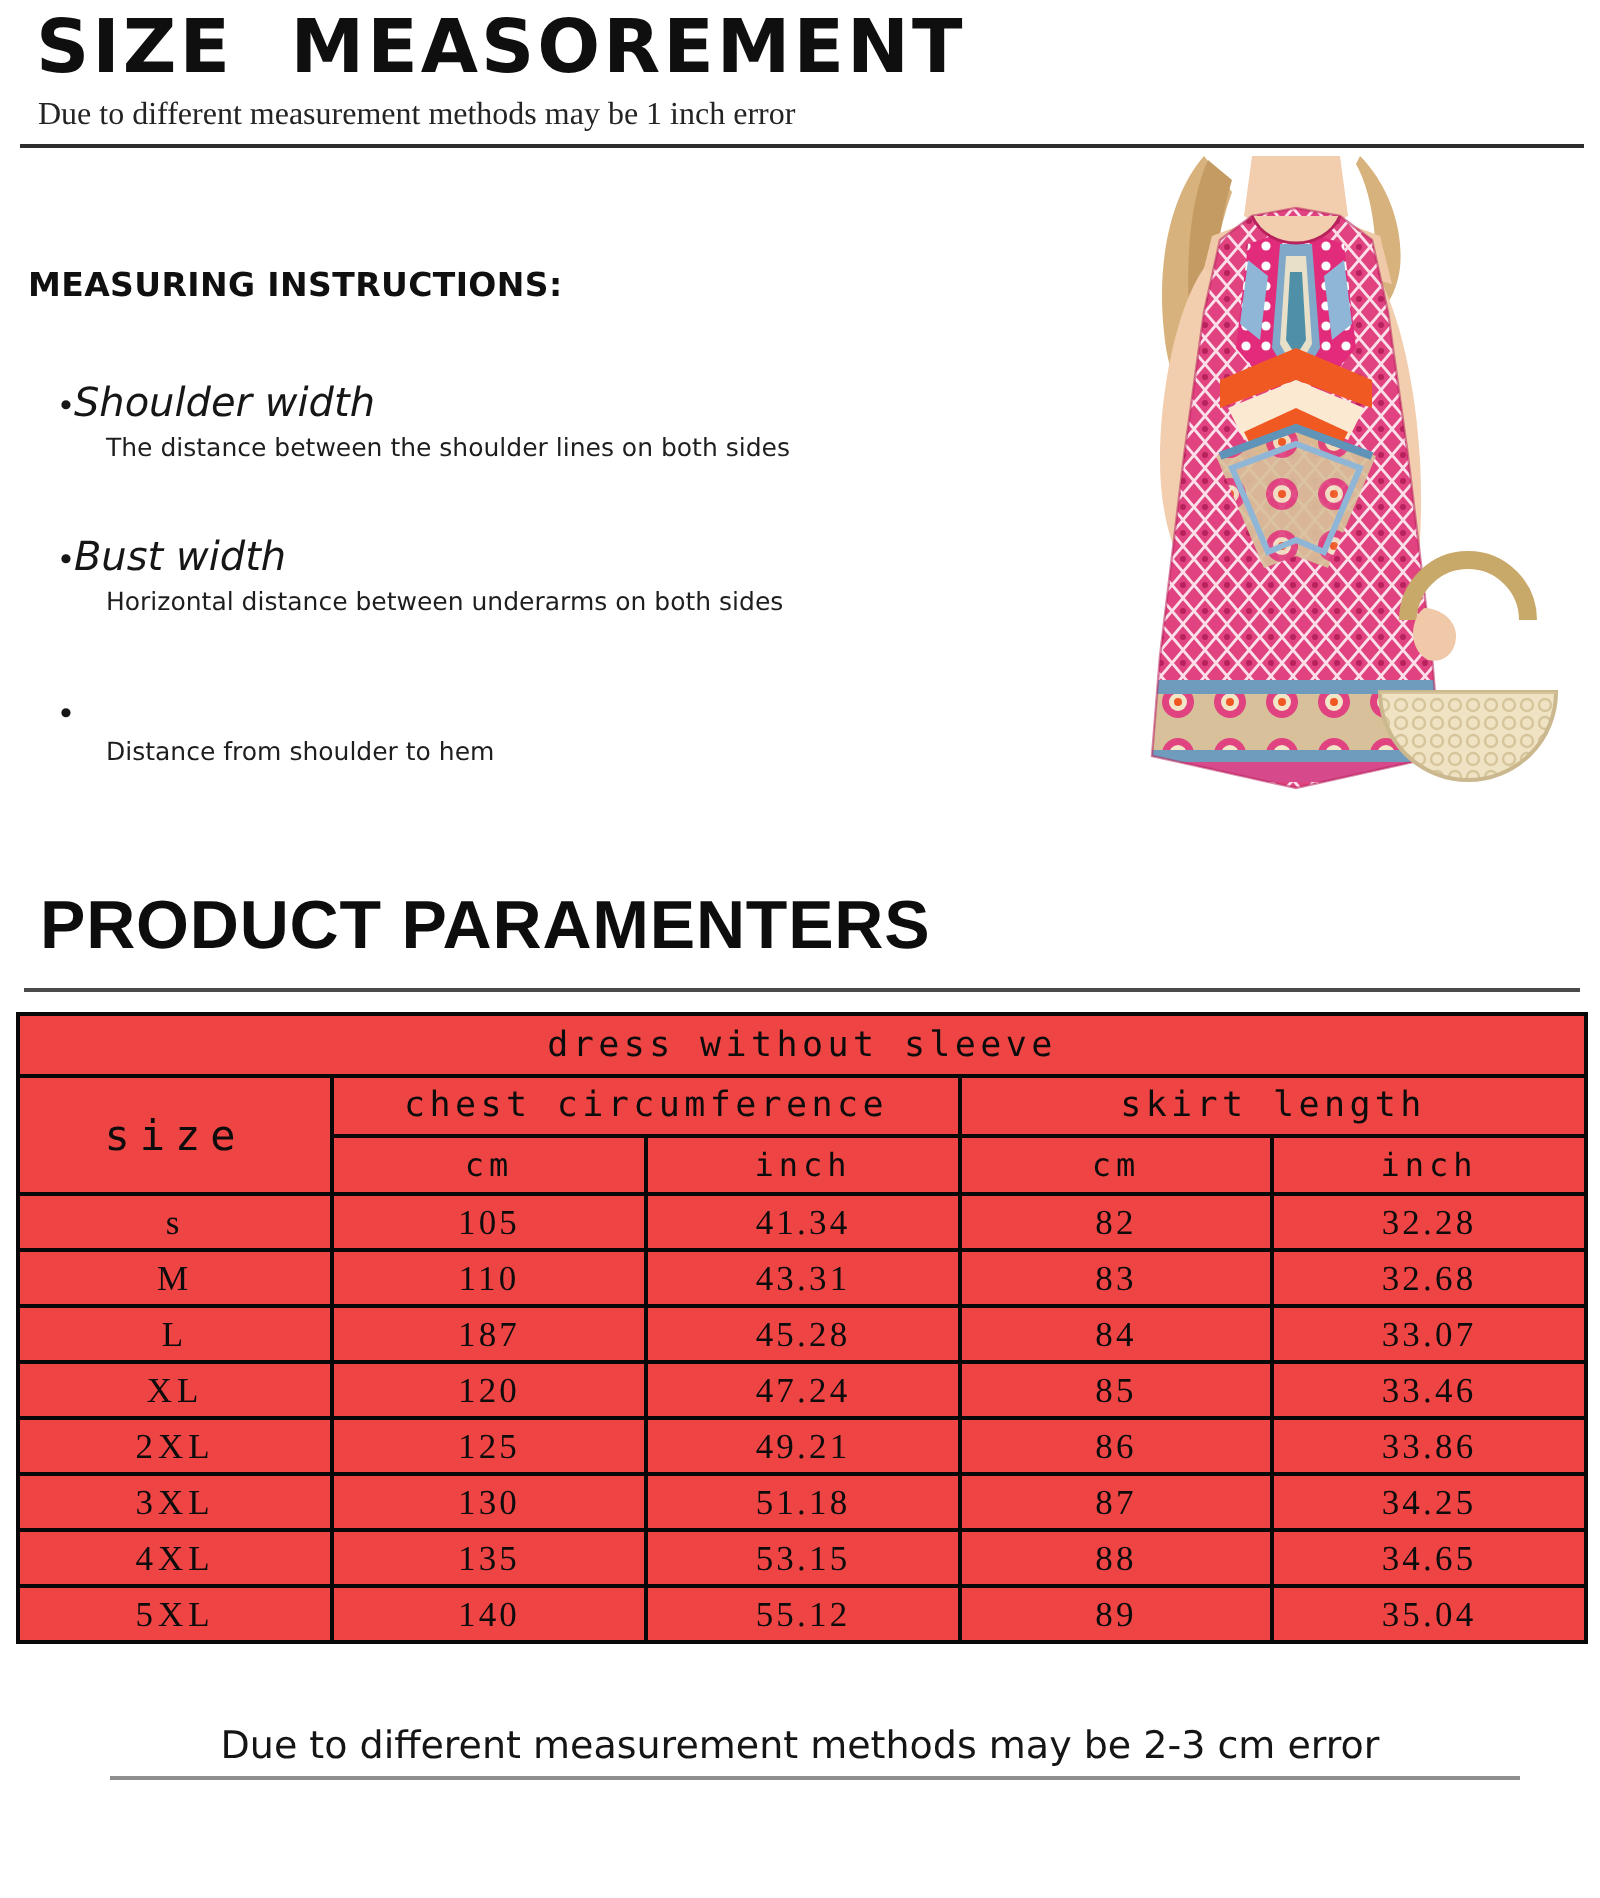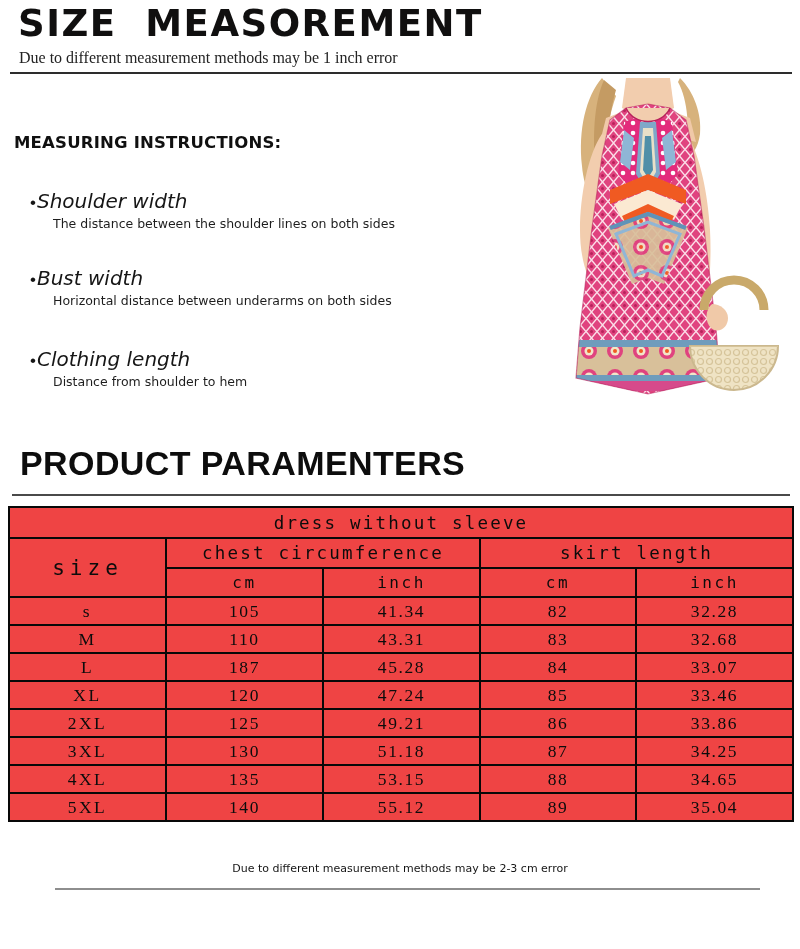--- a/index.html
+++ b/index.html
@@ -183,21 +183,21 @@
   .col-sin   { width: 157px; }
 
   
   #footer-note {
     position: absolute;
     left: 0;
     top: 862px;
     width: 800px;
     text-align: center;
     font-family: "DejaVu Sans", sans-serif;
-    font-size: 11px;
+    font-size: 19px;
     color: #151515;
     white-space: nowrap;
   }
   #footer-rule {
     position: absolute;
     left: 55px;
     top: 888px;
     width: 705px;
     height: 2px;
     background: #8e8e8e;
@@ -224,21 +224,20 @@
   <div class="bullet-row">
     <span class="bullet-dot">•</span>
     <span class="instr-title">Bust width</span>
   </div>
   <div class="instr-desc">Horizontal distance between underarms on both sides</div>
 </div>
 
 <div class="instr-item" id="instr-2">
   <div class="bullet-row">
     <span class="bullet-dot">•</span>
-    <span class="instr-title">Clothing length</span>
   </div>
   <div class="instr-desc">Distance from shoulder to hem</div>
 </div>
 
 <div id="product-photo">
   <svg width="300" height="358" viewBox="0 0 300 358" xmlns="http://www.w3.org/2000/svg">
     <defs>
       <pattern id="diamondNet" width="11" height="13" patternUnits="userSpaceOnUse">
         <rect width="11" height="13" fill="#e0437f"></rect>
         <path d="M5.5 0 L11 6.5 L5.5 13 L0 6.5 Z" fill="none" stroke="#fcdfe9" stroke-width="1.4"></path>

